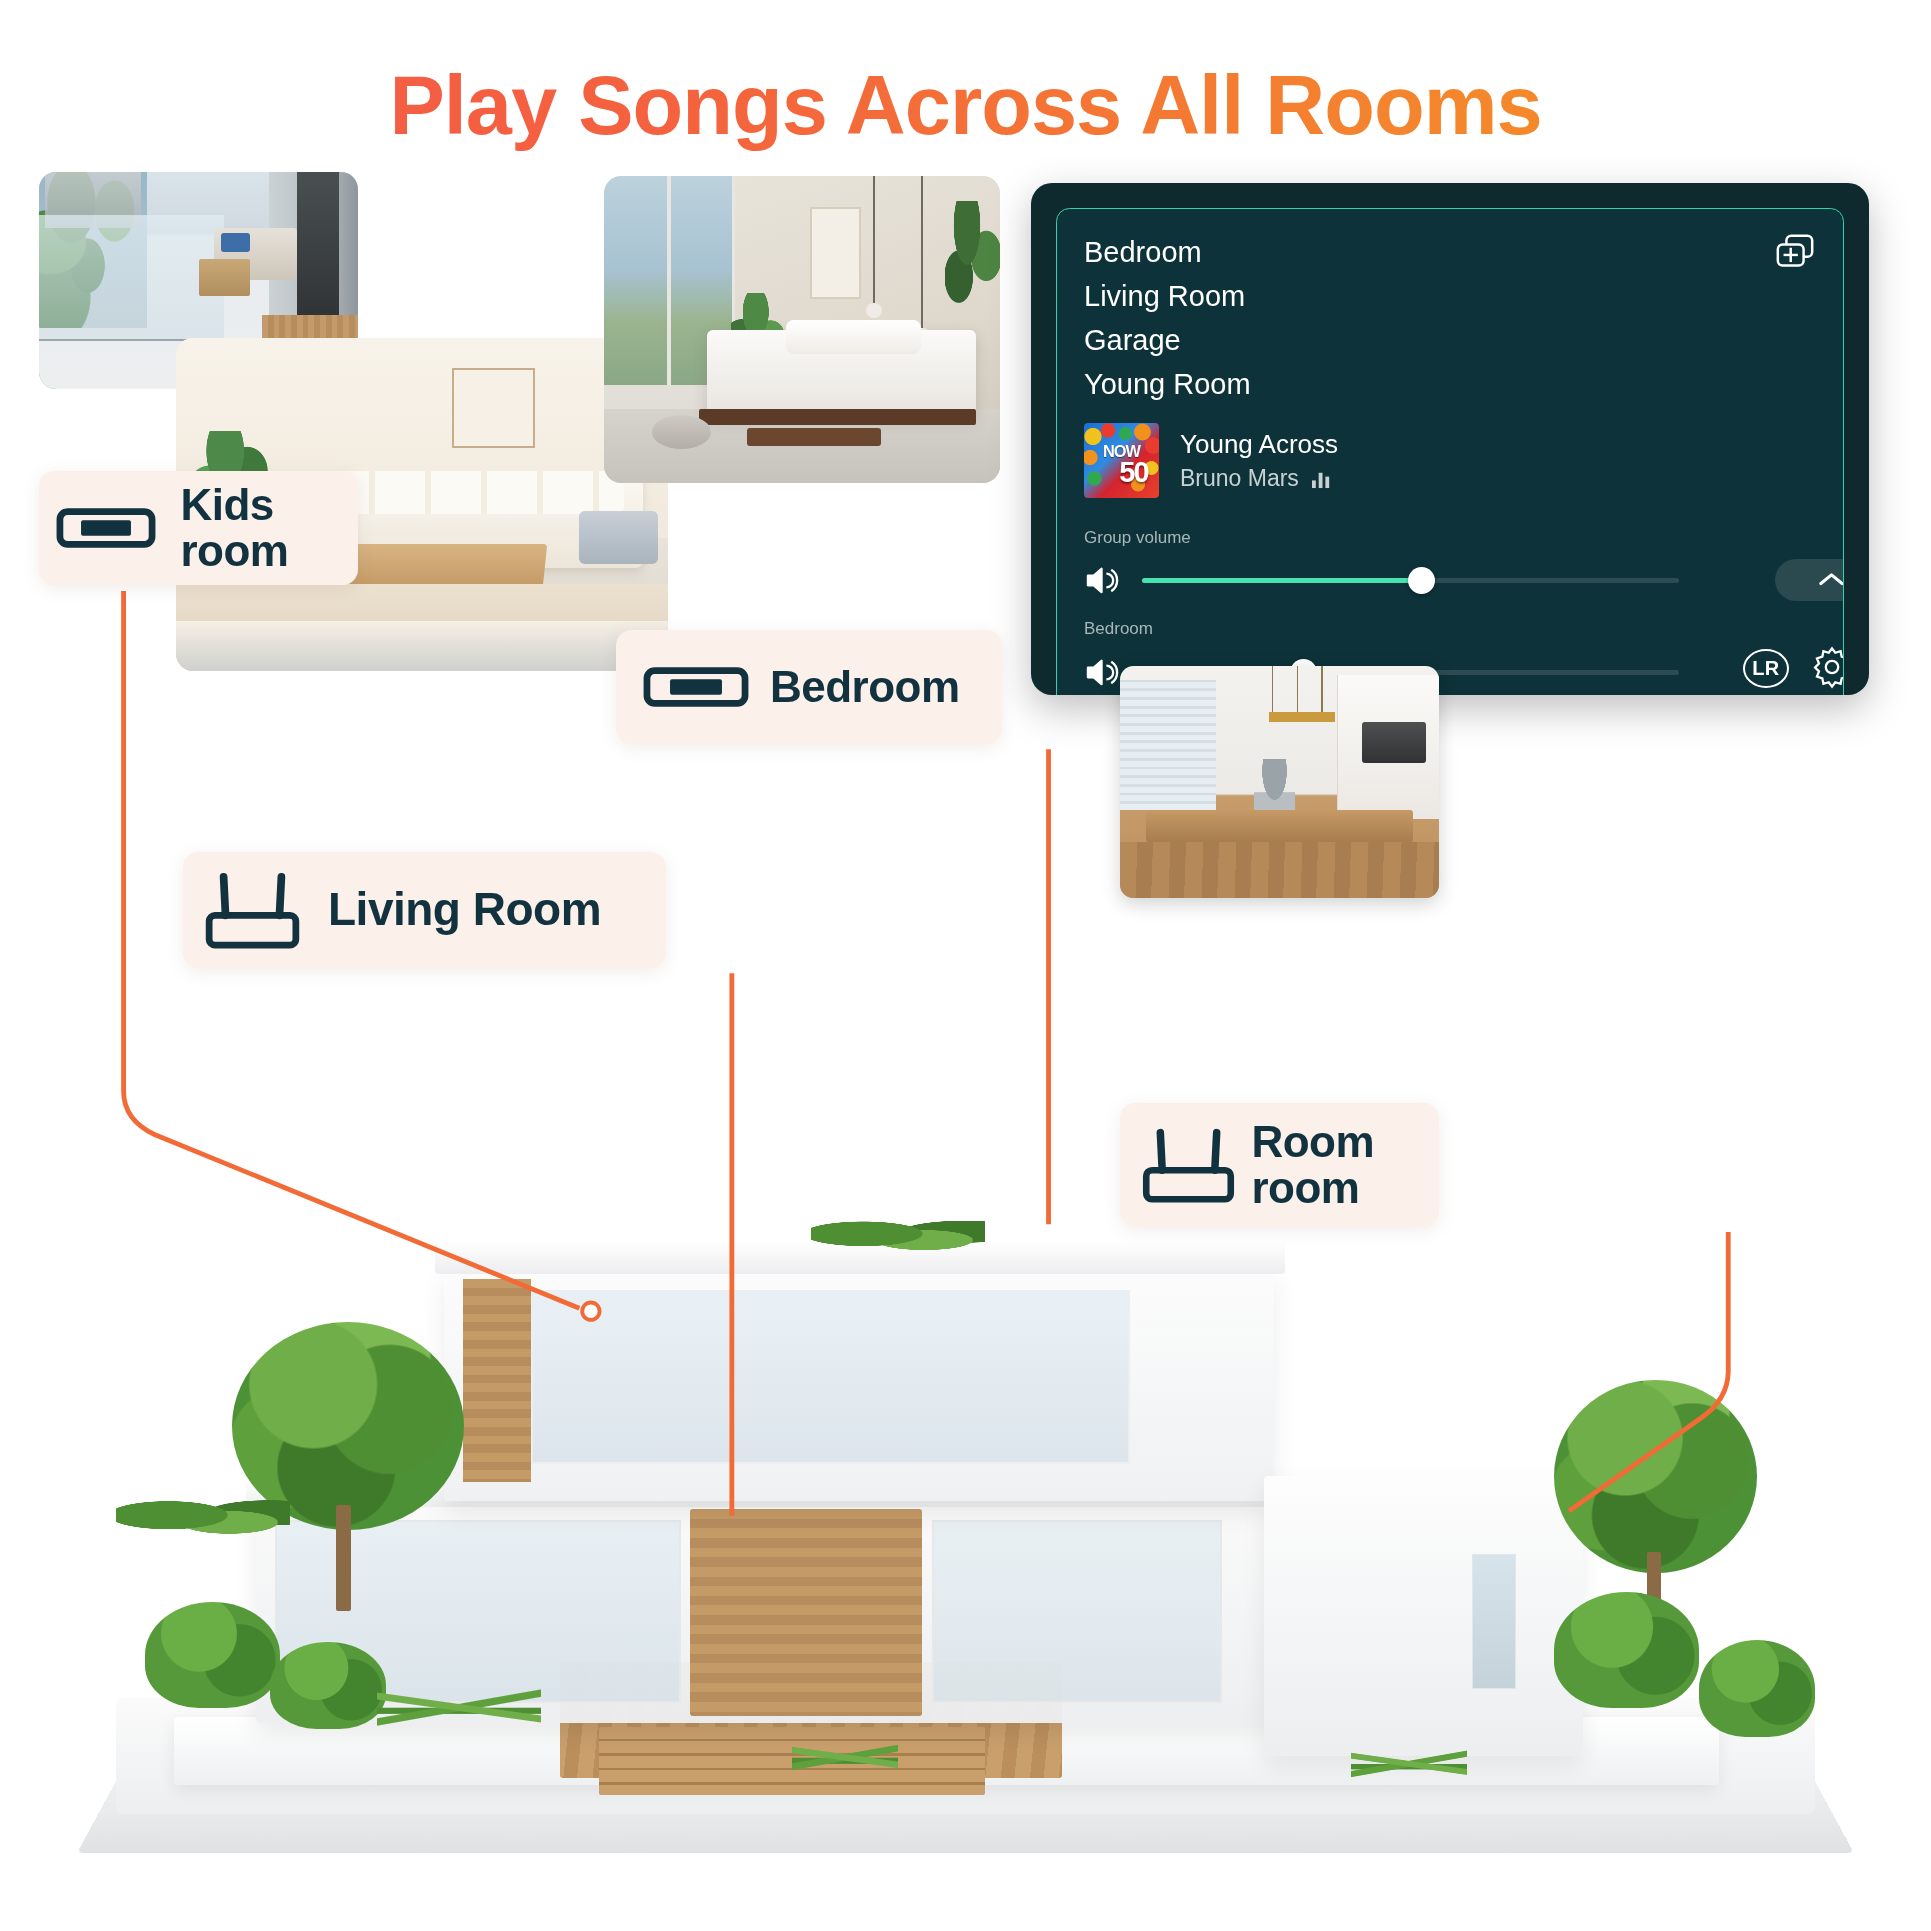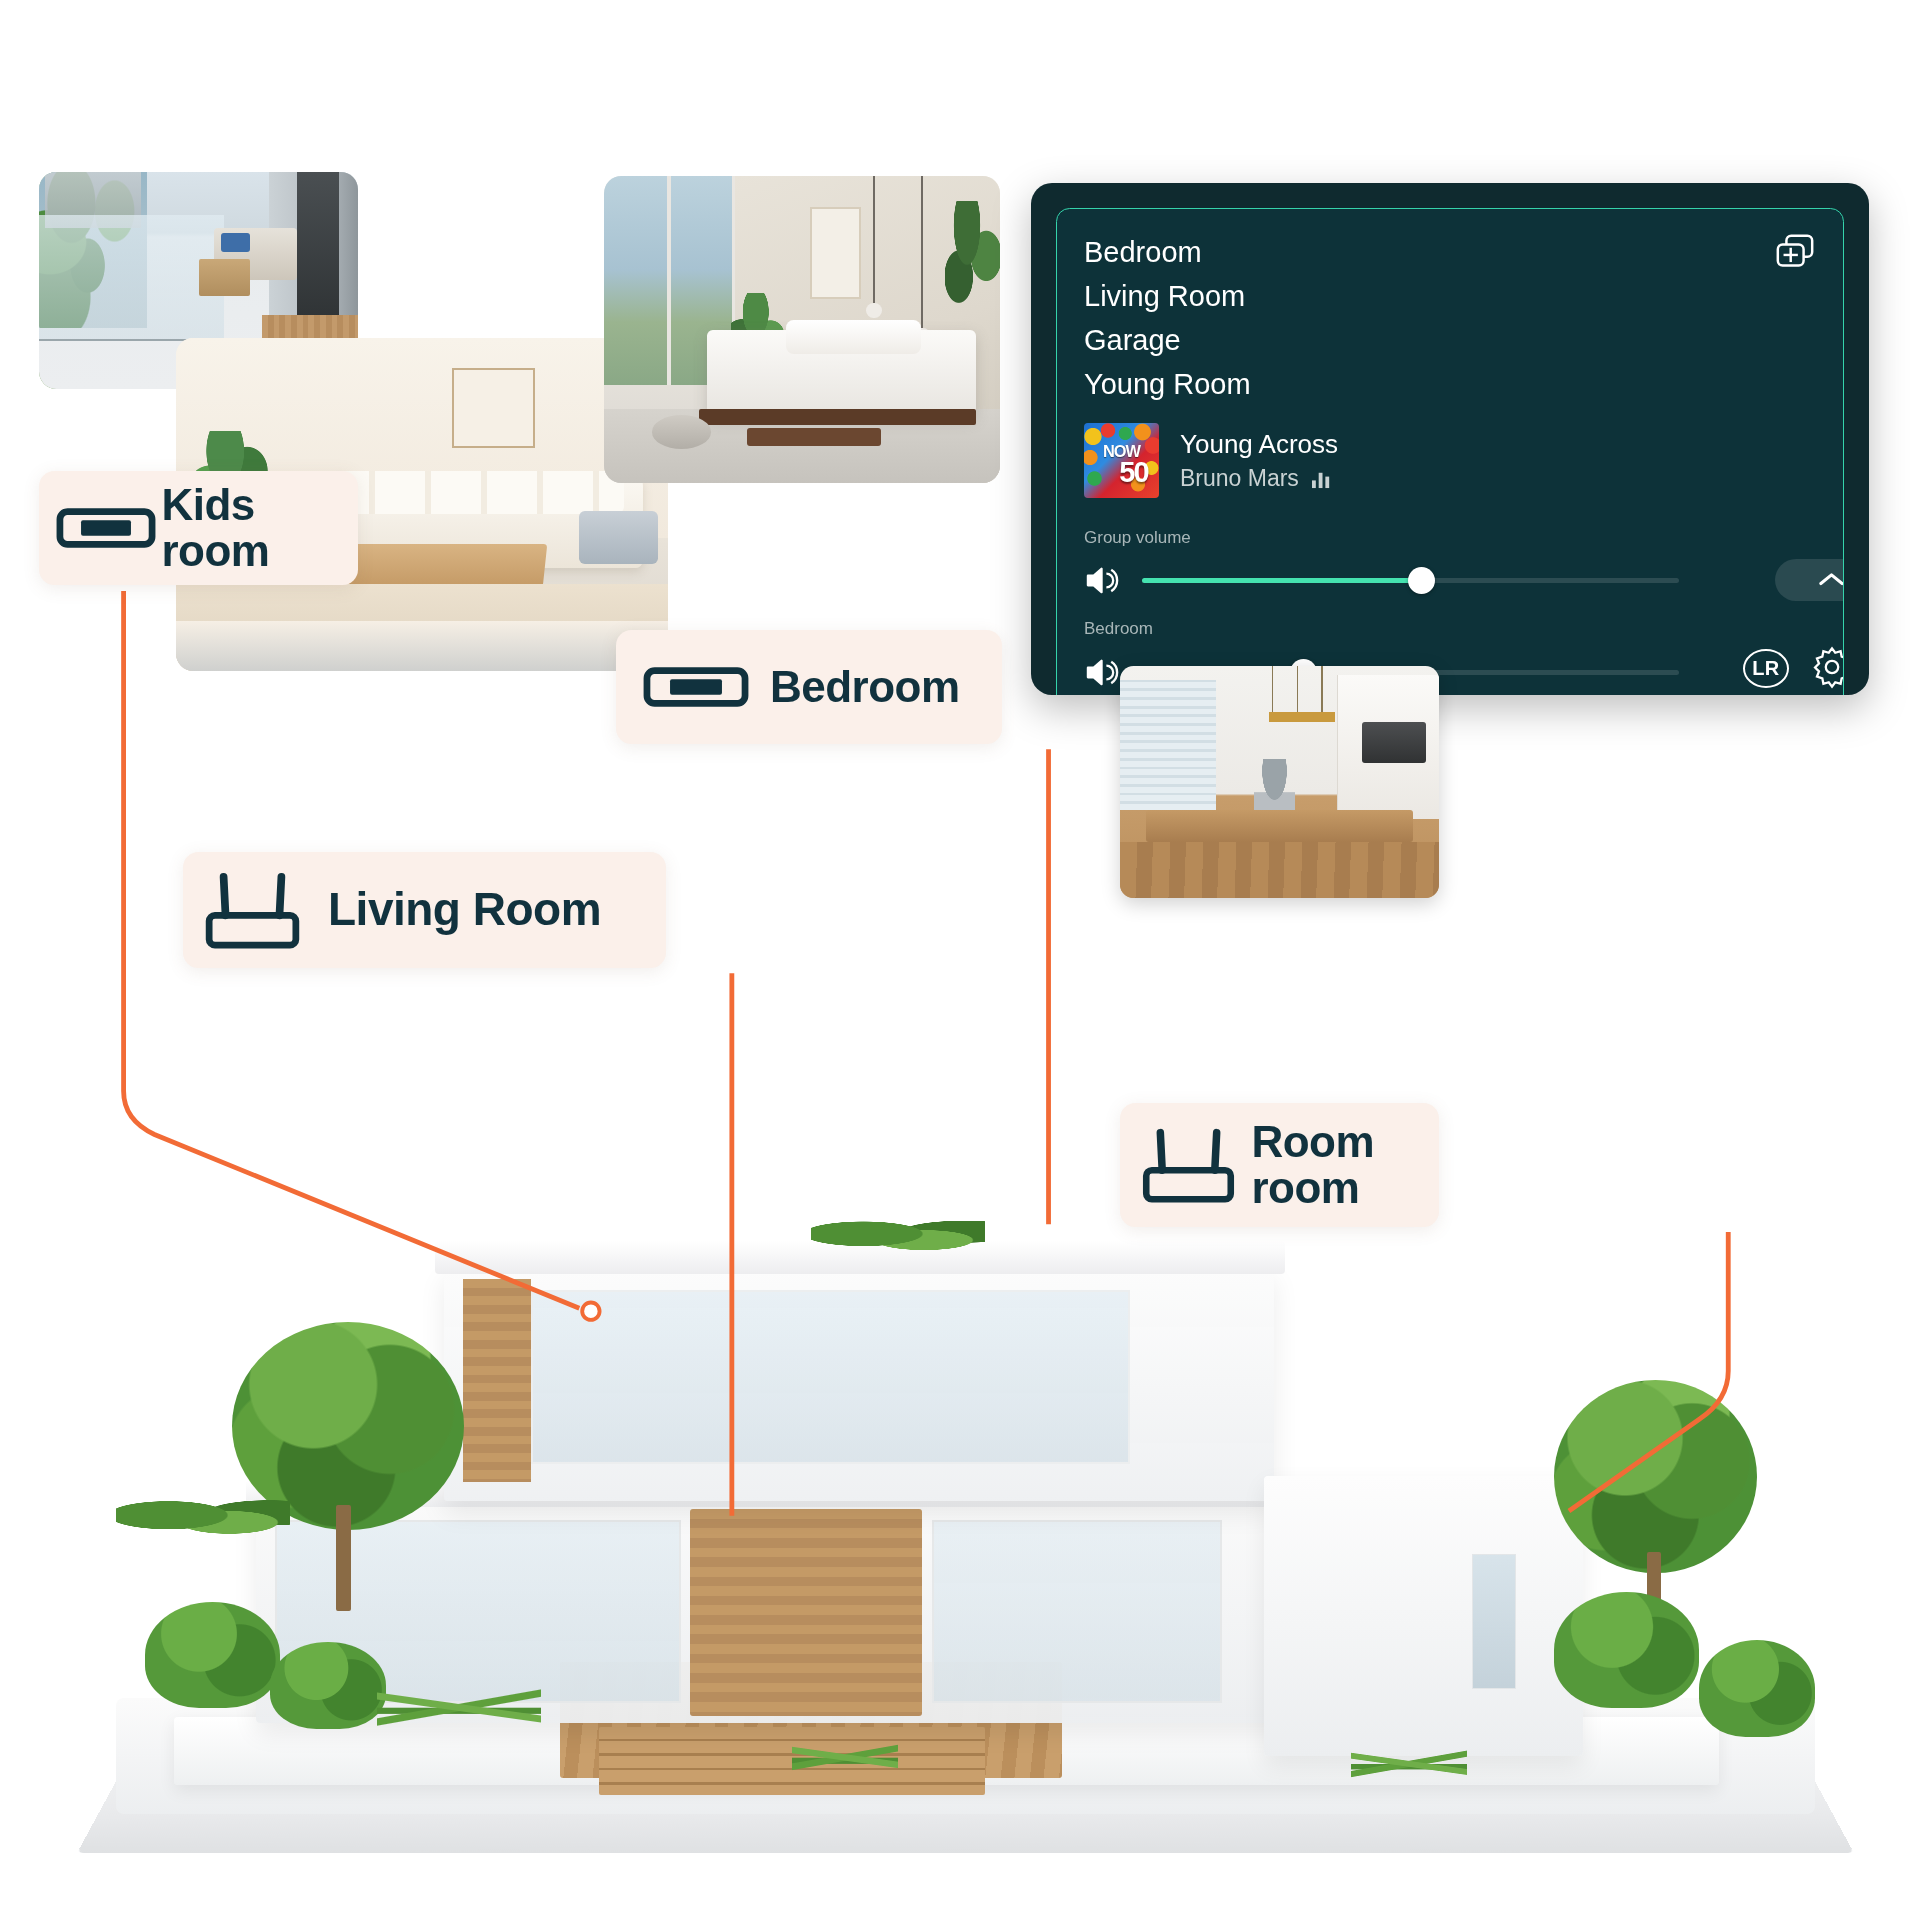--- a/index.html
+++ b/index.html
@@ -293,21 +293,21 @@
     background:#fbf0ea;
     border-radius:15.4px;
     display:flex; align-items:center;
     box-shadow:0 3.9px 17.4px rgba(120,90,70,.10);
   }
   .label-card .lc-text{
     color:#11323e; font-weight:700; line-height:1.04; letter-spacing:-0.5px;
   }
   .lc-icon{ flex:0 0 auto; display:flex; align-items:center; justify-content:center; }
 
-  #card-kids{ left:39px; top:471px; width:319px; height:114px; padding:0 17.4px; gap:5px; }
+  #card-kids{ left:39px; top:471px; width:319px; height:114px; padding:0 17.4px; gap:24px; }
   #card-kids .lc-text{ font-size:44px; }
 
   #card-bedroom{ left:616px; top:630px; width:386px; height:114px; padding:0 27px; gap:21px; }
   #card-bedroom .lc-text{ font-size:44px; white-space:nowrap; }
 
   #card-living{ left:183px; top:852px; width:483px; height:116px; padding:0 21px; gap:27px; }
   #card-living .lc-text{ font-size:46px; white-space:nowrap; }
 
   #card-bath{ left:1120px; top:1103px; width:319px; height:124px; padding:0 21px; gap:15.4px; }
   #card-bath .lc-text{ font-size:44px; }
@@ -522,20 +522,21 @@
     position:absolute; left:1120px; top:666px; width:319px; height:232px;
     border-radius:13.5px; overflow:hidden;
     box-shadow:0 5.8px 19.3px rgba(0,0,0,.18);
   }
 </style>
 </head>
 <body>
 
 <div id="root">
 
+  <div class="title">Play Songs Across All Rooms</div>
 
   <div id="house">
     <div class="ground"></div>
     <div class="lawn"></div>
     <div class="base-slab"></div>
     <div class="deck"></div>
     <div class="stairs"></div>
 
     <div class="lower-floor">
       <div class="lower-glass"></div>

